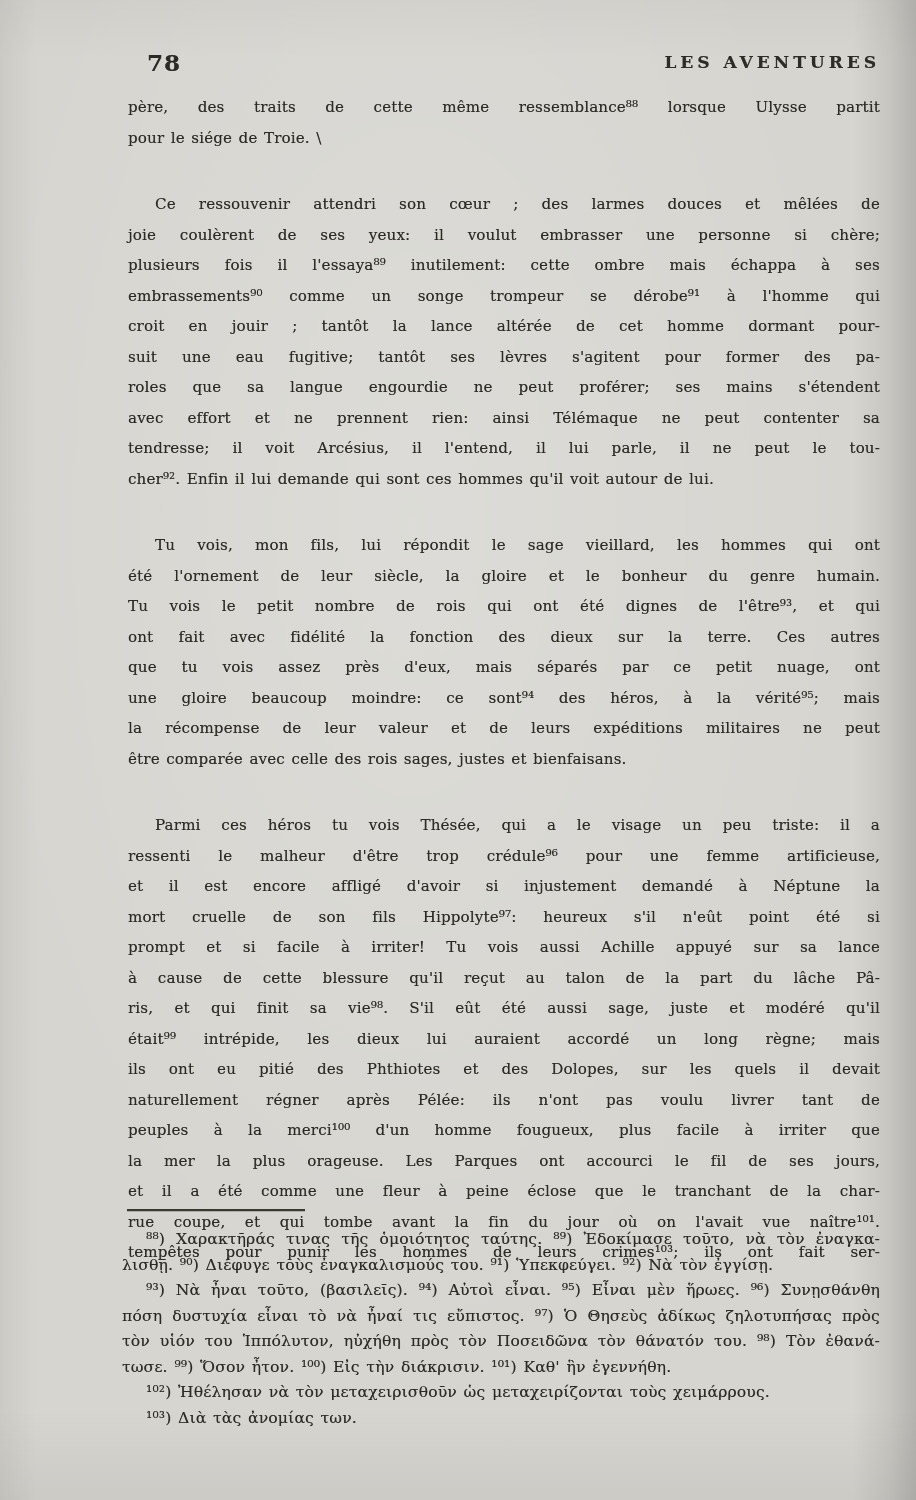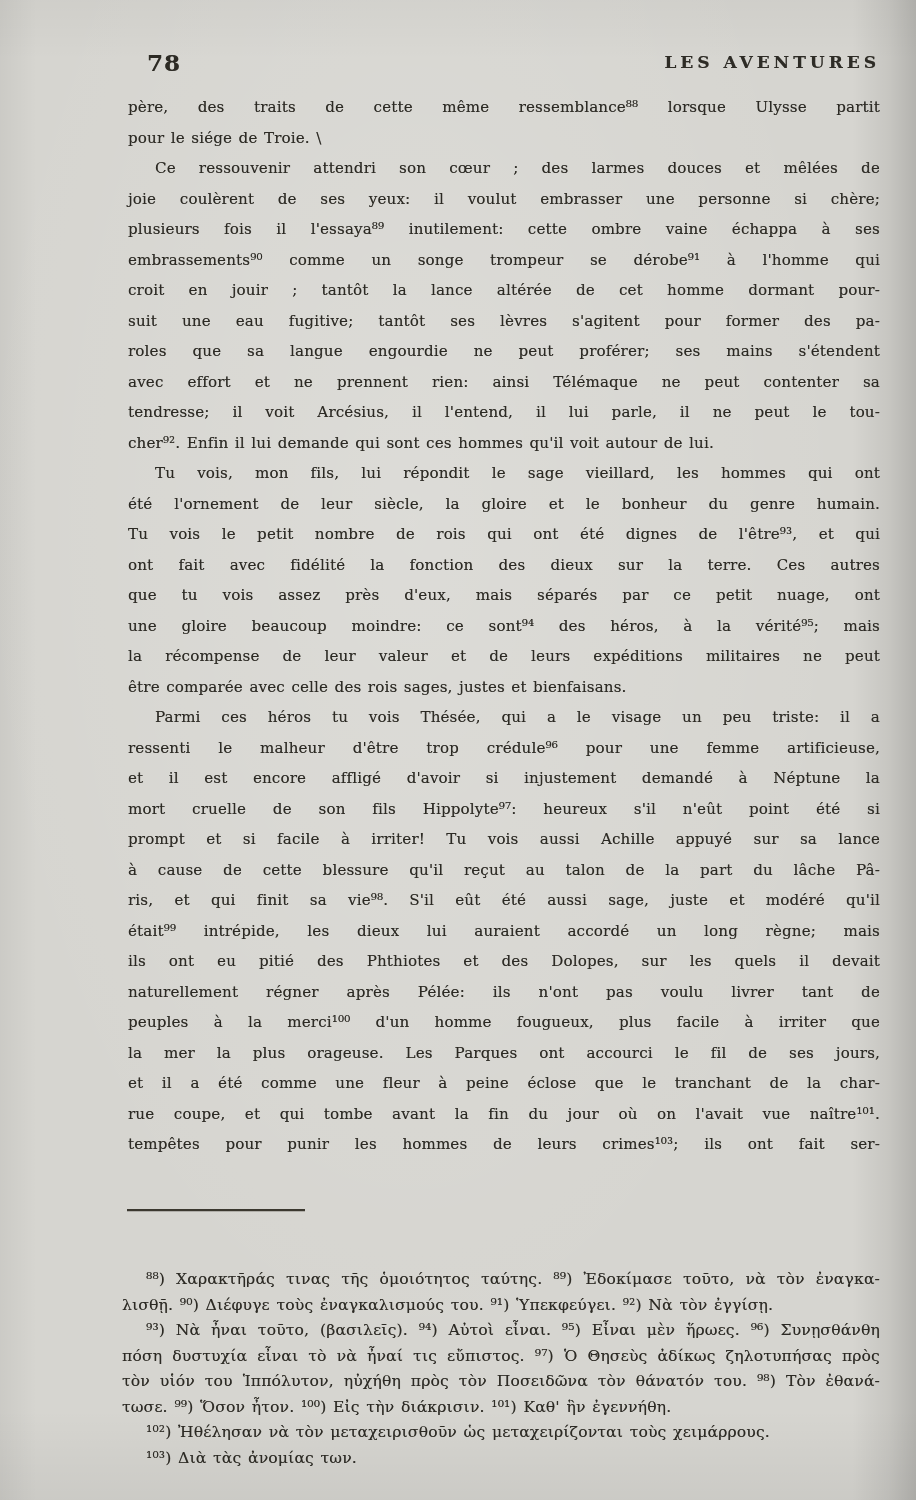--- a/index.html
+++ b/index.html
@@ -55,58 +55,57 @@
   }
   .para { margin: 0; }
   .line {
     text-align: justify;
     text-align-last: justify;
     letter-spacing: 0.2px;
     word-spacing: 1.5px;
     white-space: normal;
   }
   .line.no-just { text-align-last: left; }
-  .body-text .line.indent { text-indent: 27px; }
+  .body-text .line.indent { text-indent: 27px; margin-top: 36px; }
   .footnote-rule {
     position: absolute;
     top: 1209px;
     left: 127px;
     width: 178px;
     height: 2px;
     background: #3b382f;
     box-shadow: 0 1px 0 rgba(59,56,47,0.25);
   }
   .footnotes {
     position: absolute;
     top: 1227px;
     left: 122px;
     width: 758px;
     font-size: 15.5px;
     line-height: 25.5px;
-    margin-top: 40px;
   }
   .footnotes .line.indent { text-indent: 24px; }
 </style>
 </head>
 <body>
 
 <div class="page">
   <div class="header">
     <span class="pagenum">78</span>
     <div class="running-title">LES AVENTURES</div>
   </div>
   <div class="body-text" id="body-text">
       <div class="para">
         <div class="line">père, des traits de cette même ressemblance⁸⁸ lorsque Ulysse partit</div>
         <div class="line no-just">pour le siége de Troie. \</div>
       </div>
       <div class="para">
         <div class="line indent">Ce ressouvenir attendri son cœur ; des larmes douces et mêlées de</div>
         <div class="line">joie coulèrent de ses yeux: il voulut embrasser une personne si chère;</div>
-        <div class="line">plusieurs fois il l'essaya⁸⁹ inutilement: cette ombre vaine échappa à ses</div>
+        <div class="line">plusieurs fois il l'essaya⁸⁹ inutilement: cette ombre mais échappa à ses</div>
         <div class="line">embrassements⁹⁰ comme un songe trompeur se dérobe⁹¹ à l'homme qui</div>
         <div class="line">croit en jouir ; tantôt la lance altérée de cet homme dormant pour-</div>
         <div class="line">suit une eau fugitive; tantôt ses lèvres s'agitent pour former des pa-</div>
         <div class="line">roles que sa langue engourdie ne peut proférer; ses mains s'étendent</div>
         <div class="line">avec effort et ne prennent rien: ainsi Télémaque ne peut contenter sa</div>
         <div class="line">tendresse; il voit Arcésius, il l'entend, il lui parle, il ne peut le tou-</div>
         <div class="line no-just">cher⁹². Enfin il lui demande qui sont ces hommes qu'il voit autour de lui.</div>
       </div>
       <div class="para">
         <div class="line indent">Tu vois, mon fils, lui répondit le sage vieillard, les hommes qui ont</div>

